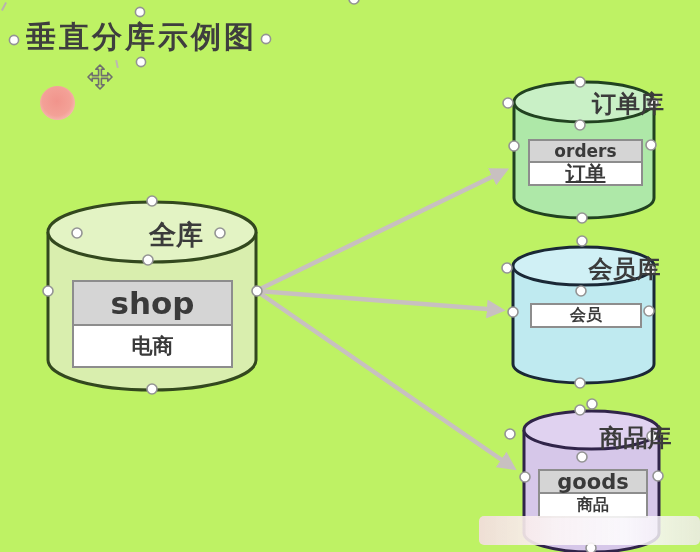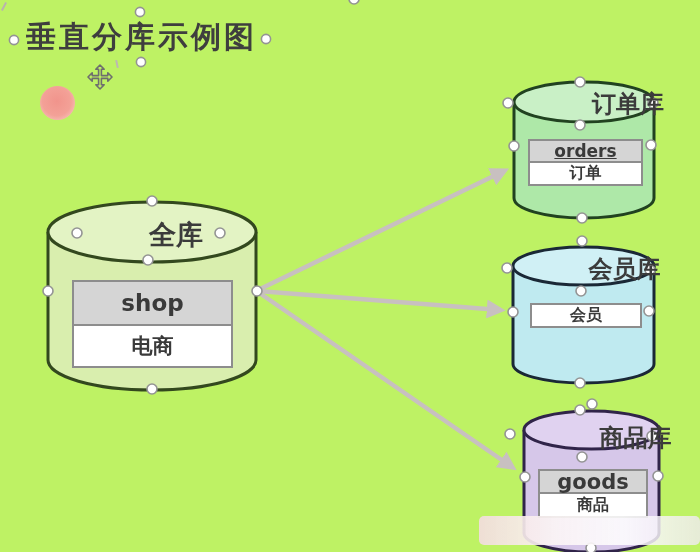--- a/index.html
+++ b/index.html
@@ -35,25 +35,25 @@
   .lbl-goods{left:524px;top:422px;width:135px;font-size:24px;}
 
   .mini-table{position:absolute;border:2px solid #8d8d8d;background:#fff;box-sizing:border-box;}
   .mini-table .hdr{
     background:#d5d5d5;border-bottom:2px solid #8d8d8d;display:flex;align-items:center;justify-content:center;
     font-weight:bold;color:#3a3a3a;
   }
   .mini-table .row{display:flex;align-items:center;justify-content:center;font-weight:bold;color:#3a3a3a;background:#fff;}
 
   .tbl-source{left:72px;top:280px;width:161px;}
-  .tbl-source .hdr{height:42px;font-size:23px;}
+  .tbl-source .hdr{height:42px;font-size:31px;}
   .tbl-source .row{height:40px;font-size:21px;}
   .tbl-orders{left:528px;top:139px;width:115px;}
-  .tbl-orders .hdr{height:20px;font-size:17px;text-decoration:underline;}
-  .tbl-orders .row{height:21px;font-size:16px;}
+  .tbl-orders .hdr{height:20px;font-size:17px;}
+  .tbl-orders .row{height:21px;font-size:20px;text-decoration:underline;}
   .tbl-users{left:530px;top:303px;width:112px;}
   .tbl-users .hdr{height:21px;font-size:17px;}
   .tbl-users .row{height:21px;font-size:16px;}
   .tbl-goods{left:538px;top:469px;width:110px;}
   .tbl-goods .hdr{height:21px;font-size:21px;}
   .tbl-goods .row{height:22px;font-size:16px;}
 
   .red-dot{
     left:40px;top:86px;width:35px;height:34px;border-radius:50%;
     background:radial-gradient(circle at 48% 45%, #f1948c 0%, #f3a197 55%, #f7beb6 80%, rgba(249,214,209,0.1) 100%);

